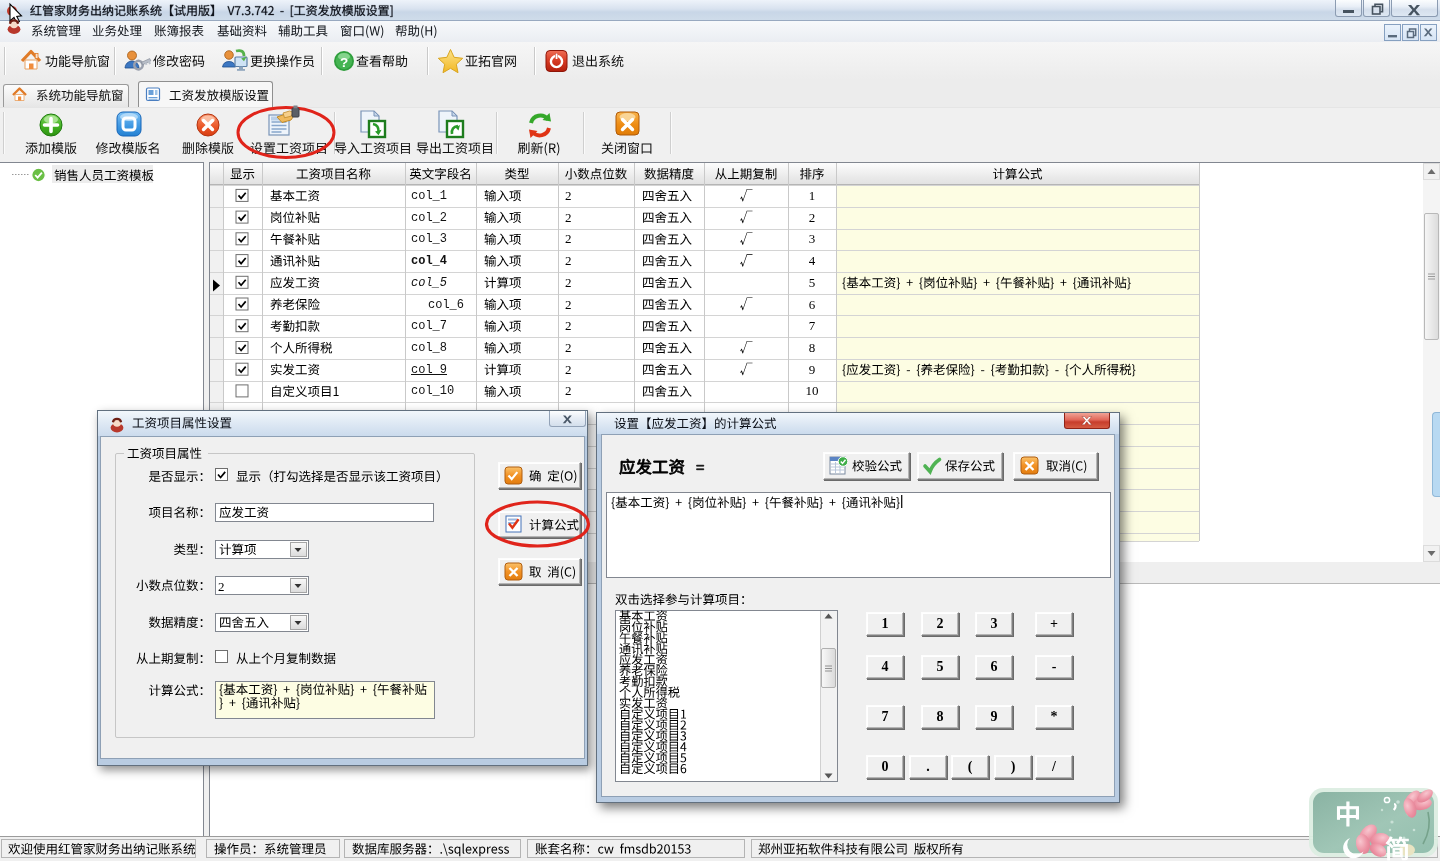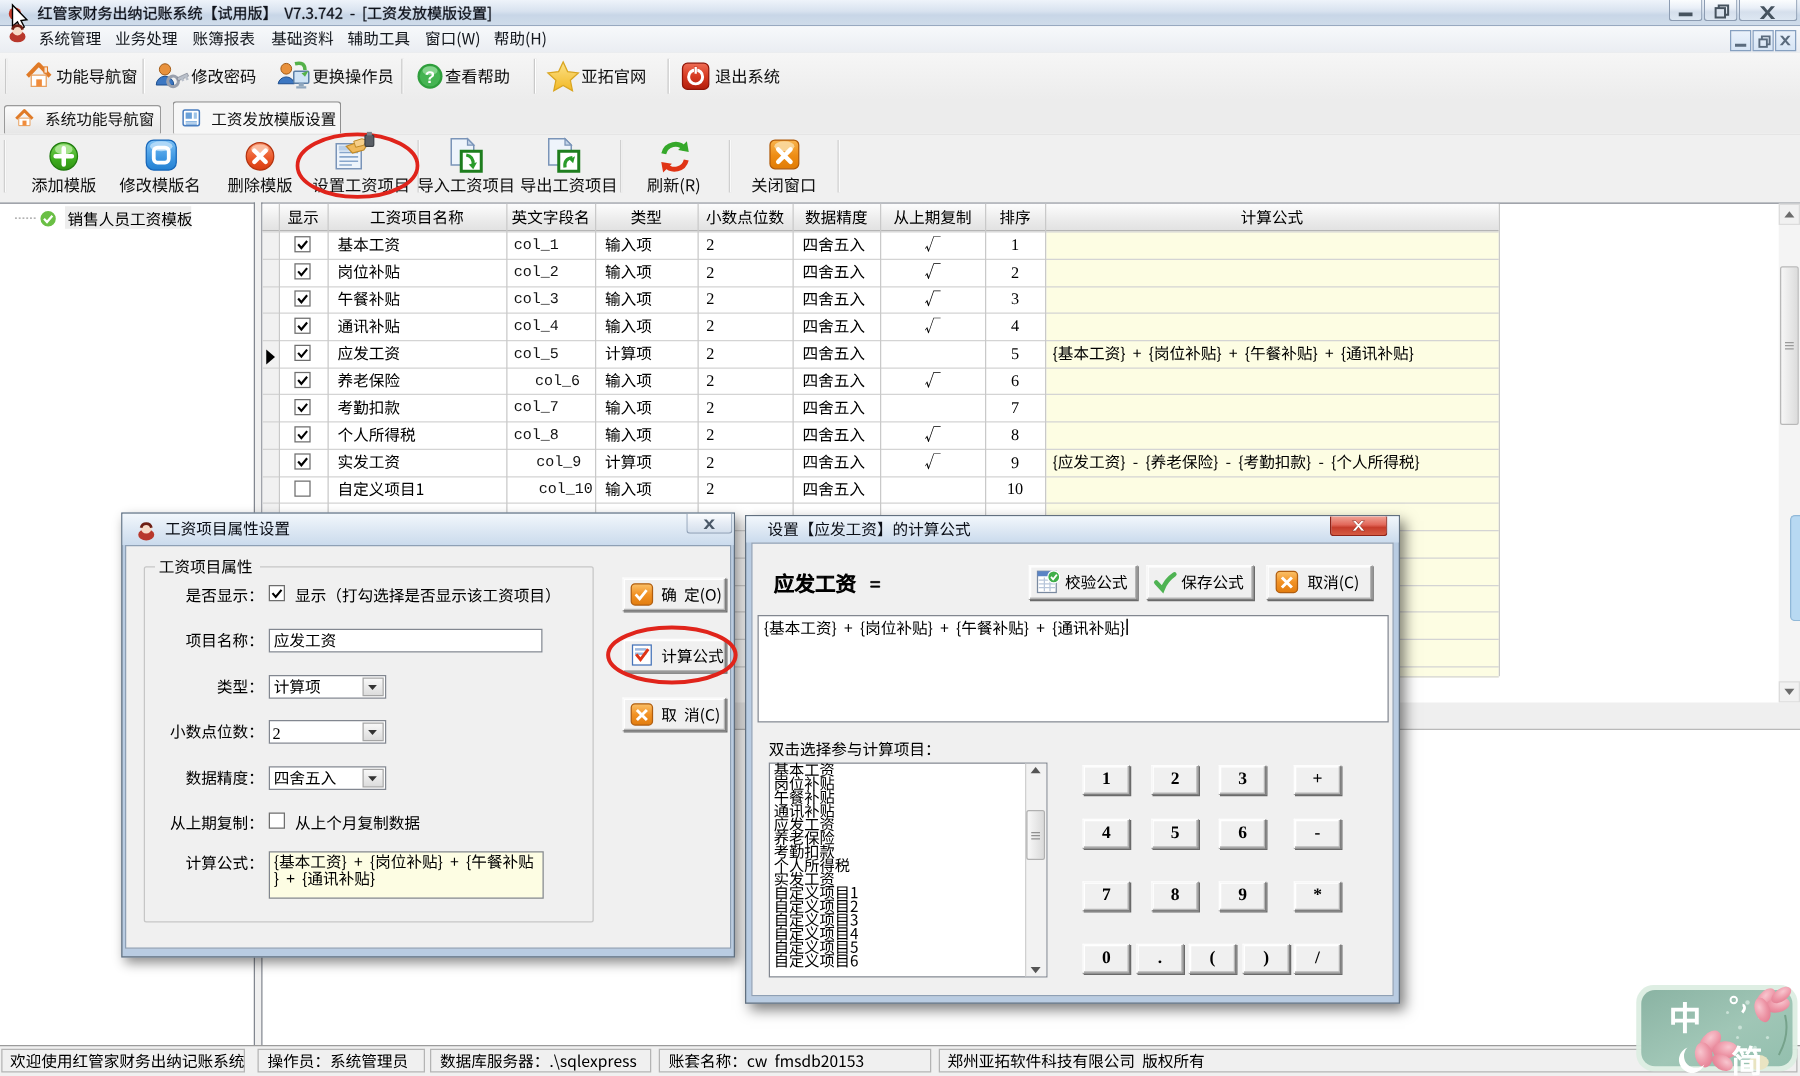--- a/index.html
+++ b/index.html
@@ -66,39 +66,39 @@
 <div class="" style="left:1199px;top:163px;width:1px;height:378px;background:#c9c9c9;"></div>
 <div class="mono" style="left:411px;top:188.9px;">col_1</div>
 <div class="ser" style="left:565px;top:187.9px;">2</div>
 <div class="ser" style="left:812px;top:187.9px;width:0;display:flex;justify-content:center;">1</div>
 <div class="mono" style="left:411px;top:210.6px;">col_2</div>
 <div class="ser" style="left:565px;top:209.6px;">2</div>
 <div class="ser" style="left:812px;top:209.6px;width:0;display:flex;justify-content:center;">2</div>
 <div class="mono" style="left:411px;top:232.3px;">col_3</div>
 <div class="ser" style="left:565px;top:231.3px;">2</div>
 <div class="ser" style="left:812px;top:231.3px;width:0;display:flex;justify-content:center;">3</div>
-<div class="mono" style="left:411px;top:254.1px;">col_4</div>
+<div class="mono" style="left:411px;top:254.1px;font-weight:bold;">col_4</div>
 <div class="ser" style="left:565px;top:253.1px;">2</div>
 <div class="ser" style="left:812px;top:253.1px;width:0;display:flex;justify-content:center;">4</div>
-<div class="mono" style="left:411px;top:275.8px;">col_5</div>
+<div class="mono" style="left:411px;top:275.8px;font-style:italic;">col_5</div>
 <div class="ser" style="left:565px;top:274.8px;">2</div>
 <div class="ser" style="left:812px;top:274.8px;width:0;display:flex;justify-content:center;">5</div>
 <div class="mono" style="left:428px;top:297.5px;">col_6</div>
 <div class="ser" style="left:565px;top:296.5px;">2</div>
 <div class="ser" style="left:812px;top:296.5px;width:0;display:flex;justify-content:center;">6</div>
 <div class="mono" style="left:411px;top:319.2px;">col_7</div>
 <div class="ser" style="left:565px;top:318.2px;">2</div>
 <div class="ser" style="left:812px;top:318.2px;width:0;display:flex;justify-content:center;">7</div>
 <div class="mono" style="left:411px;top:341.0px;">col_8</div>
 <div class="ser" style="left:565px;top:340.0px;">2</div>
 <div class="ser" style="left:812px;top:340.0px;width:0;display:flex;justify-content:center;">8</div>
-<div class="mono" style="left:429px;top:362.7px;">col_9</div>
+<div class="mono" style="left:411px;top:362.7px;text-decoration:underline;">col_9</div>
 <div class="ser" style="left:565px;top:361.7px;">2</div>
 <div class="ser" style="left:812px;top:361.7px;width:0;display:flex;justify-content:center;">9</div>
-<div class="mono" style="left:431px;top:384.4px;text-align:right;">col_10</div>
+<div class="mono" style="left:411px;top:384.4px;text-align:right;">col_10</div>
 <div class="ser" style="left:565px;top:383.4px;">2</div>
 <div class="ser" style="left:812px;top:383.4px;width:0;display:flex;justify-content:center;">10</div>
 <div class="" style="left:1423px;top:163px;width:17px;height:399px;background:#f4f4f4;"></div>
 <div class="" style="left:1423px;top:163px;width:17px;height:17px;background:#f1f1f1;border:1px solid #dcdcdc;box-sizing:border-box;"></div>
 <div class="" style="left:1423px;top:545px;width:17px;height:17px;background:#f1f1f1;border:1px solid #dcdcdc;box-sizing:border-box;"></div>
 <div class="" style="left:1424px;top:213px;width:15px;height:127px;background:linear-gradient(90deg,#f6f6f6,#dcdcdc);border:1px solid #b8b8b8;border-radius:2px;box-sizing:border-box;"></div>
 <div class="" style="left:210px;top:562px;width:1230px;height:22px;background:#efefef;border-bottom:1px solid #b9b9b9;box-sizing:border-box;"></div>
 <div class="" style="left:1432px;top:412px;width:8px;height:85px;background:#b8d9f2;border:1px solid #90b8d8;border-right:none;border-radius:4px 0 0 4px;box-sizing:border-box;"></div>
 <div class="" style="left:0;top:836px;width:1440px;height:25px;background:#f0f0f0;border-top:1px solid #9b9b9b;box-sizing:border-box;"></div>
 <div class="" style="left:1px;top:839px;width:195px;height:19px;border:1px solid #b4b4b4;box-sizing:border-box;"></div>

